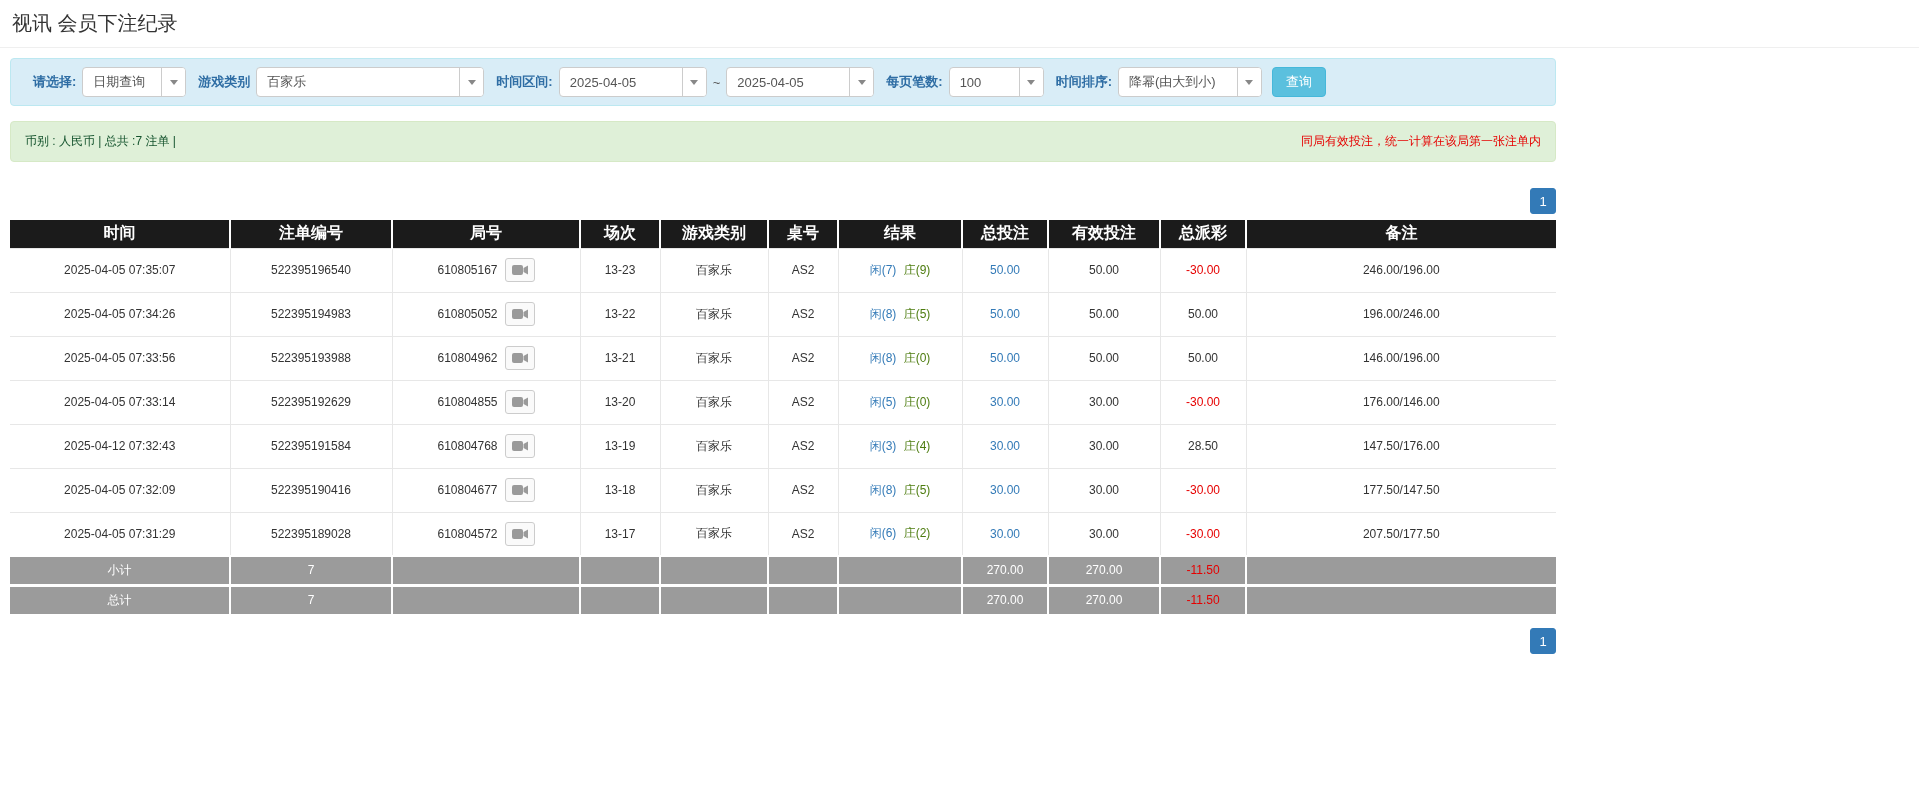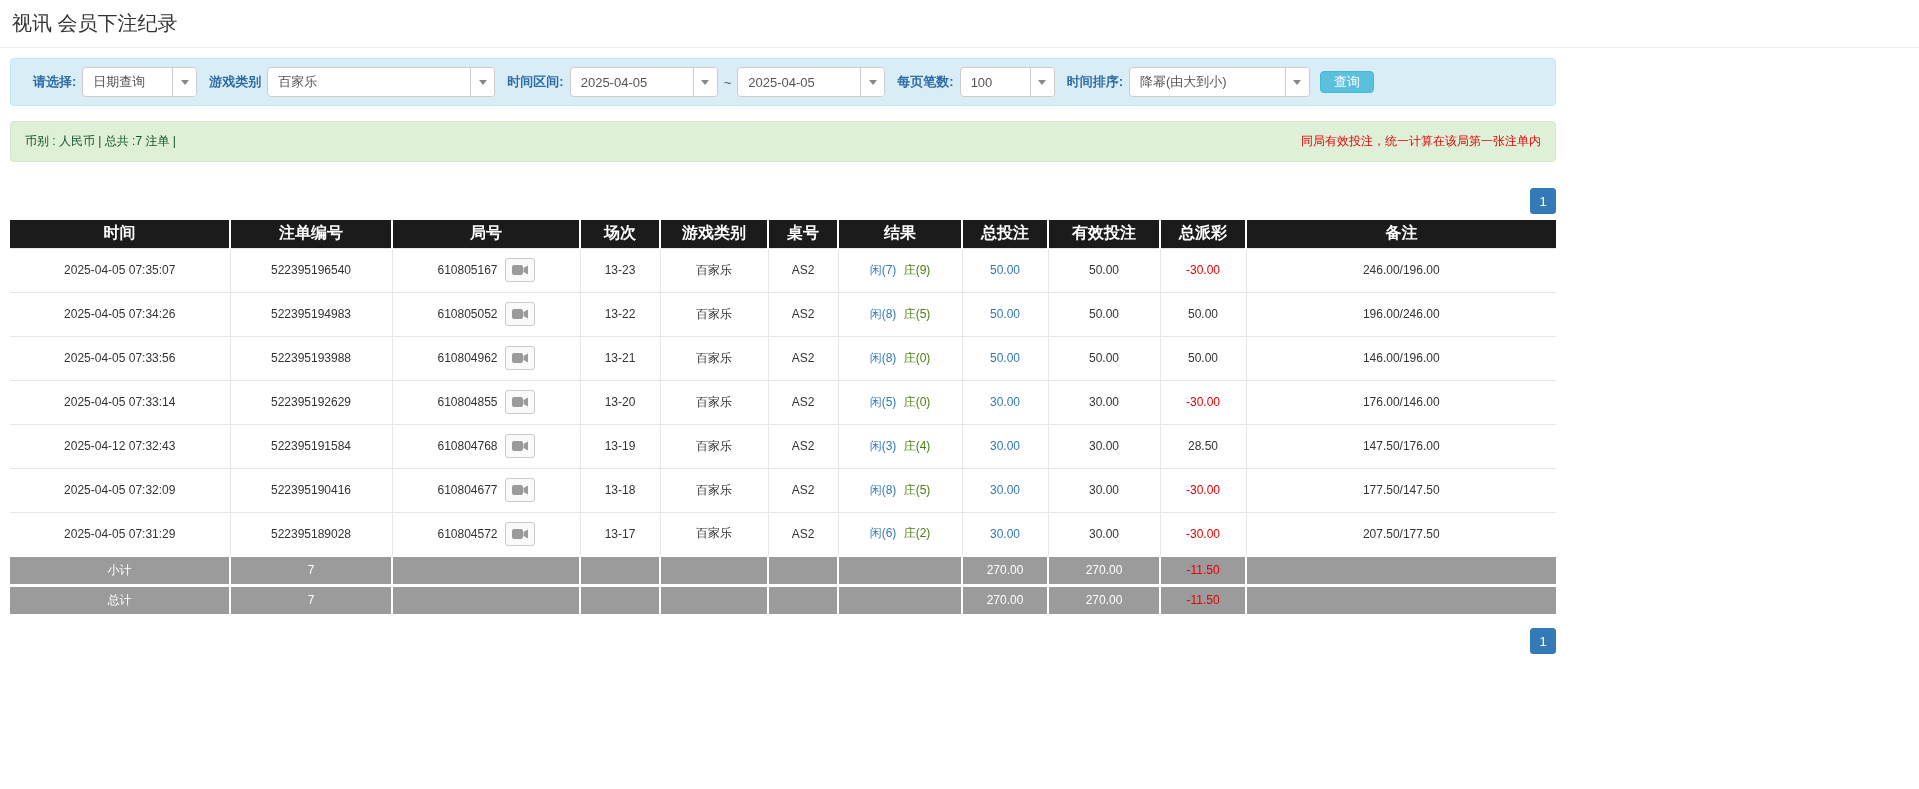--- a/index.html
+++ b/index.html
@@ -29,28 +29,28 @@
   .flabel:first-child { margin-left: 4px; }
   .dd {
     display: inline-flex; align-items: stretch;
     height: 30px; background: #fff;
     border: 1px solid #ccc; border-radius: 4px;
     overflow: hidden; cursor: pointer;
   }
   .dd-value { display: flex; align-items: center; flex: 1; padding: 0 10px; font-size: 13px; color: #555; overflow: hidden; }
   .dd-caret { display: flex; align-items: center; justify-content: center; width: 24px; border-left: 1px solid #ccc; background: #fff; }
   .caret { width: 0; height: 0; border-left: 4px solid transparent; border-right: 4px solid transparent; border-top: 5px solid #888; }
-  .w-select { width: 115px; }
+  .w-select { width: 104px; }
   .w-game   { width: 228px; }
   .w-date   { width: 148px; }
   .w-size   { width: 95px;  }
-  .w-sort   { width: 181px; }
+  .w-sort   { width: 144px; }
   .tilde { color: #555; font-size: 13px; margin: 0 6px; }
   .btn-search {
-    height: 22px; margin-left: 10px; padding: 0 13px;
+    height: 30px; margin-left: 10px; padding: 0 13px;
     background: #5bc0de; border: 1px solid #46b8da;
     color: #fff; font-size: 13px; border-radius: 4px; cursor: pointer;
     font-family: inherit;
   }
 
   
   .alert-bar {
     margin-top: 15px;
     background: #dff0d8; border: 1px solid #d6e9c6; border-radius: 4px;
     padding: 11px 14px;

